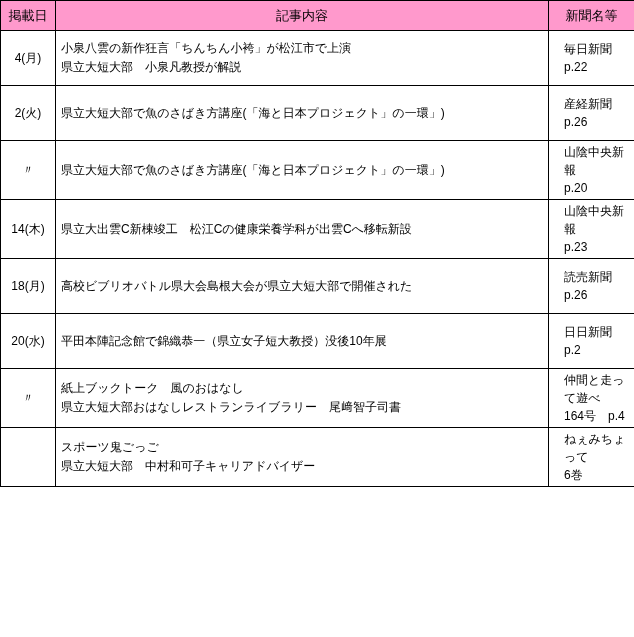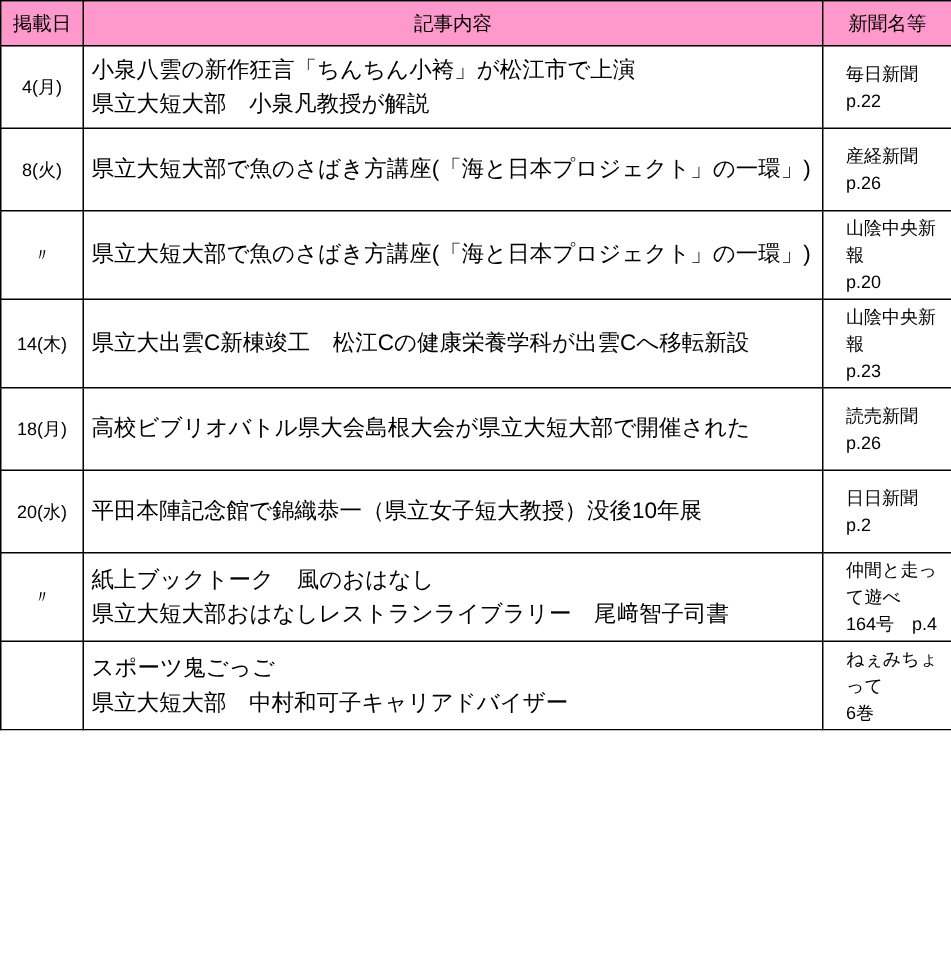--- a/index.html
+++ b/index.html
@@ -26,21 +26,21 @@
     height: 30px;
     font-weight: normal;
     font-size: 13px;
     vertical-align: middle;
     padding: 0;
   }
   td {
     background: var(--row-bg, #FFFFFF);
     vertical-align: middle;
     white-space: pre-line;
-    font-size: 15px;
+    font-size: 12px;
     line-height: 1.55;
     padding: 2px 3px;
   }
   td.date {
     text-align: center;
     height: 55px;
     font-size: 12px;
     padding: 0;
     margin-left: 44px;
   }
@@ -71,21 +71,21 @@
   </thead>
   <tbody>
     <tr>
       <td class="date">4(月)</td>
       <td class="content">小泉八雲の新作狂言「ちんちん小袴」が松江市で上演
 県立大短大部　小泉凡教授が解説</td>
       <td class="source">毎日新聞
 p.22</td>
     </tr>
     <tr>
-      <td class="date">8(火)</td>
+      <td class="date">2(火)</td>
       <td class="content">県立大短大部で魚のさばき方講座(「海と日本プロジェクト」の一環」)</td>
       <td class="source">産経新聞
 p.26</td>
     </tr>
     <tr>
       <td class="date">〃</td>
       <td class="content">県立大短大部で魚のさばき方講座(「海と日本プロジェクト」の一環」)</td>
       <td class="source">山陰中央新報
 p.20</td>
     </tr>

